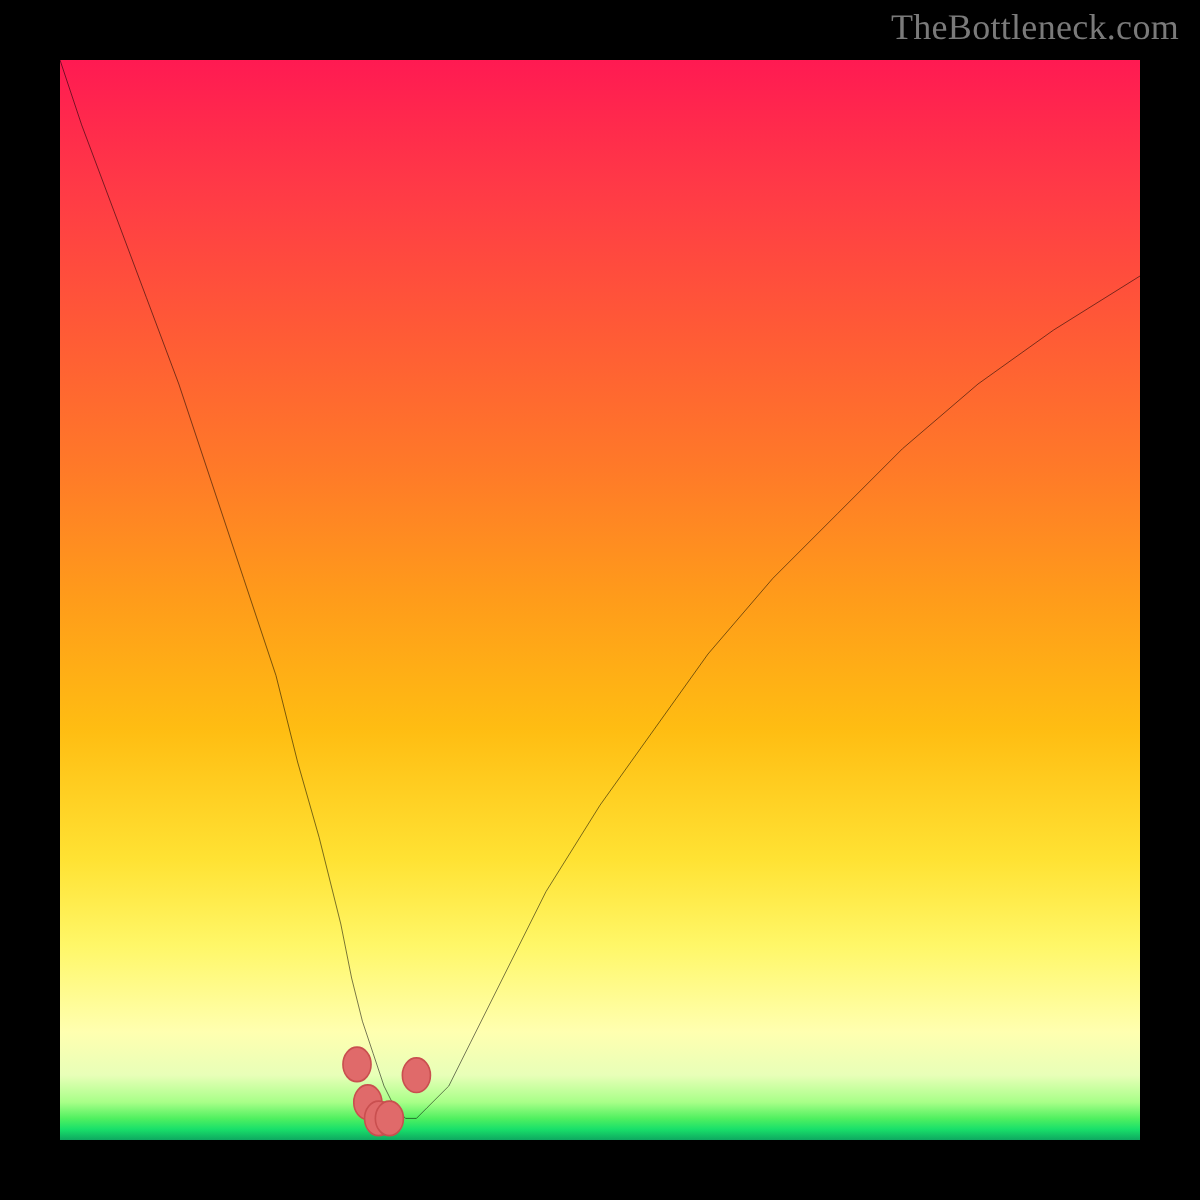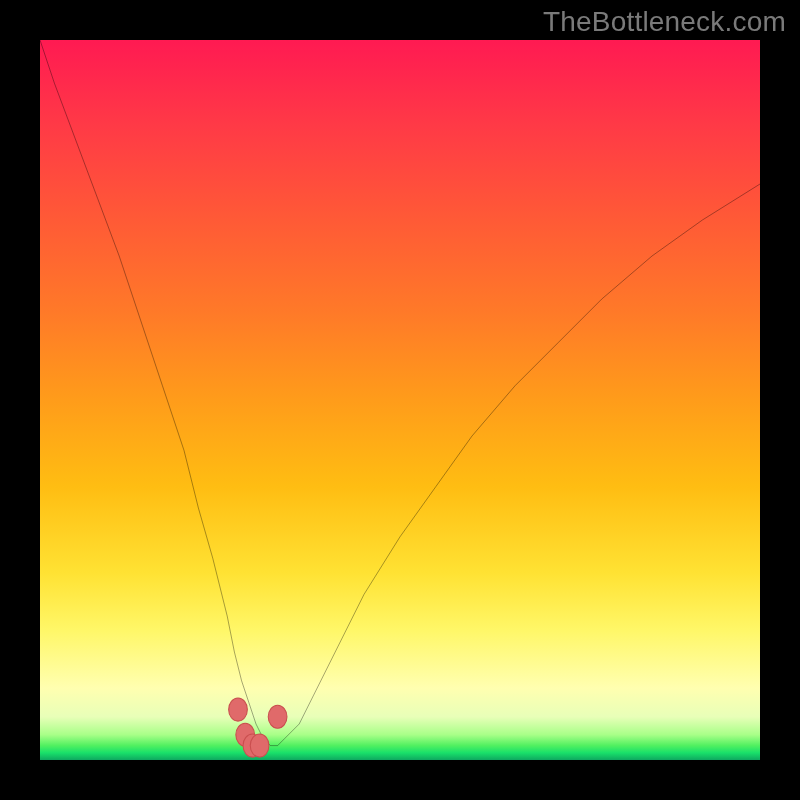--- a/index.html
+++ b/index.html
@@ -49,22 +49,22 @@
     top: 40px;
     width: 720px;
     height: 720px;
     overflow: visible;
   }
   .watermark {
     position: absolute;
     top: 6px;
     right: 14px;
     color: #7a7a7a;
-    font-family: Liberation Sans, sans-serif;
-    font-size: 28px;
+    font-family: Liberation Serif, serif;
+    font-size: 24px;
     letter-spacing: 0.2px;
     font-weight: 400;
   }
 </style>
 </head>
 <body>
 
 <div class="frame">
 
   <div class="plot-bg"></div>

